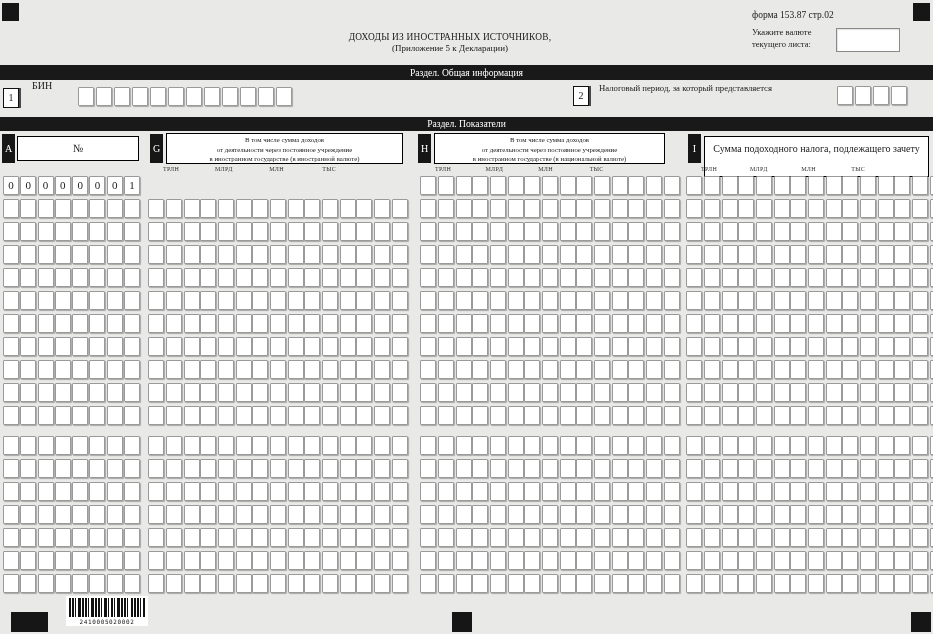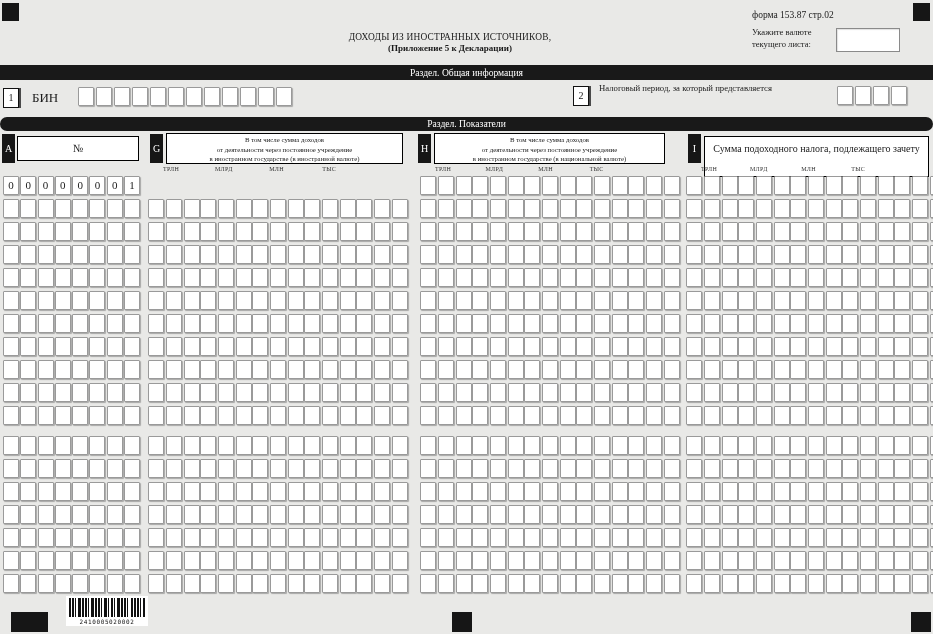--- a/index.html
+++ b/index.html
@@ -5,33 +5,33 @@
   html,body{margin:0;padding:0;background:#fff;}
   #sheet{
     position:relative; width:933px; height:634px; overflow:hidden;
     background:#e9e9e7;
     font-family:"Liberation Serif", serif; color:#1a1a1a;
   }
   .mark{position:absolute;background:#161616;}
   
   .title{position:absolute; left:230px; top:32px; width:440px; text-align:center;}
   .title .t1,.title .t2{font-size:9.4px; letter-spacing:.2px;}
-  .title .t3{font-size:9px; margin-top:1px;font-weight:bold;}
+  .title .t3{font-size:9px; margin-top:1px;}
   .formref{position:absolute; left:752px; top:10px; font-size:9.5px;}
   .sheetnote{position:absolute; left:752px; top:27px; font-size:8.6px; line-height:1.35;}
   .sheetbox{position:absolute; left:836px; top:28px; width:62px; height:22px;
     background:#fff; border:1px solid #8a8a8a; box-shadow:inset 1px 1px 1px rgba(0,0,0,.12);}
   
   .bar{position:absolute; left:0; right:0; height:15px; background:#191919; color:#fff;
     text-align:center; font-size:9.6px; line-height:15px;}
-  .bar1{top:65px;} .bar2{top:117px; height:14px; line-height:14px;border-radius:7px;}
+  .bar1{top:65px;} .bar2{top:117px; height:14px; line-height:14px;}
   
   .numbox{position:absolute; width:14px; height:18px; background:#fff; border:1px solid #111;
     box-shadow:2px 0 0 #4a4a4a; font-size:10px; text-align:center; line-height:18px;}
-  .binlabel{position:absolute; left:32px; top:90px; font-size:13px;}
+  .binlabel{position:absolute; left:32px; top:80px; font-size:10px;}
   .cellrow{position:absolute; display:flex; gap:2px;}
   .bincells{left:78px; top:87px;}
   .yearcells{left:837px; top:86px;}
   .periodtext{position:absolute; left:599px; top:83px; width:234px; font-size:8.7px; line-height:1.32;}
   
   .lb{position:absolute; top:134px; width:13px; height:29px; background:#161616; color:#fff;
     font-size:10px; text-align:center; line-height:29px;}
   .hb{position:absolute; background:#fff; border:1px solid #000; box-sizing:border-box; text-align:center;}
   .hb-a{left:17px; top:136px; width:122px; height:25px; font-size:11px; line-height:23px;}
   .hb-g{left:166px; top:133px; width:237px; height:31px; font-size:6.8px; line-height:1.4; padding-top:1px;}

